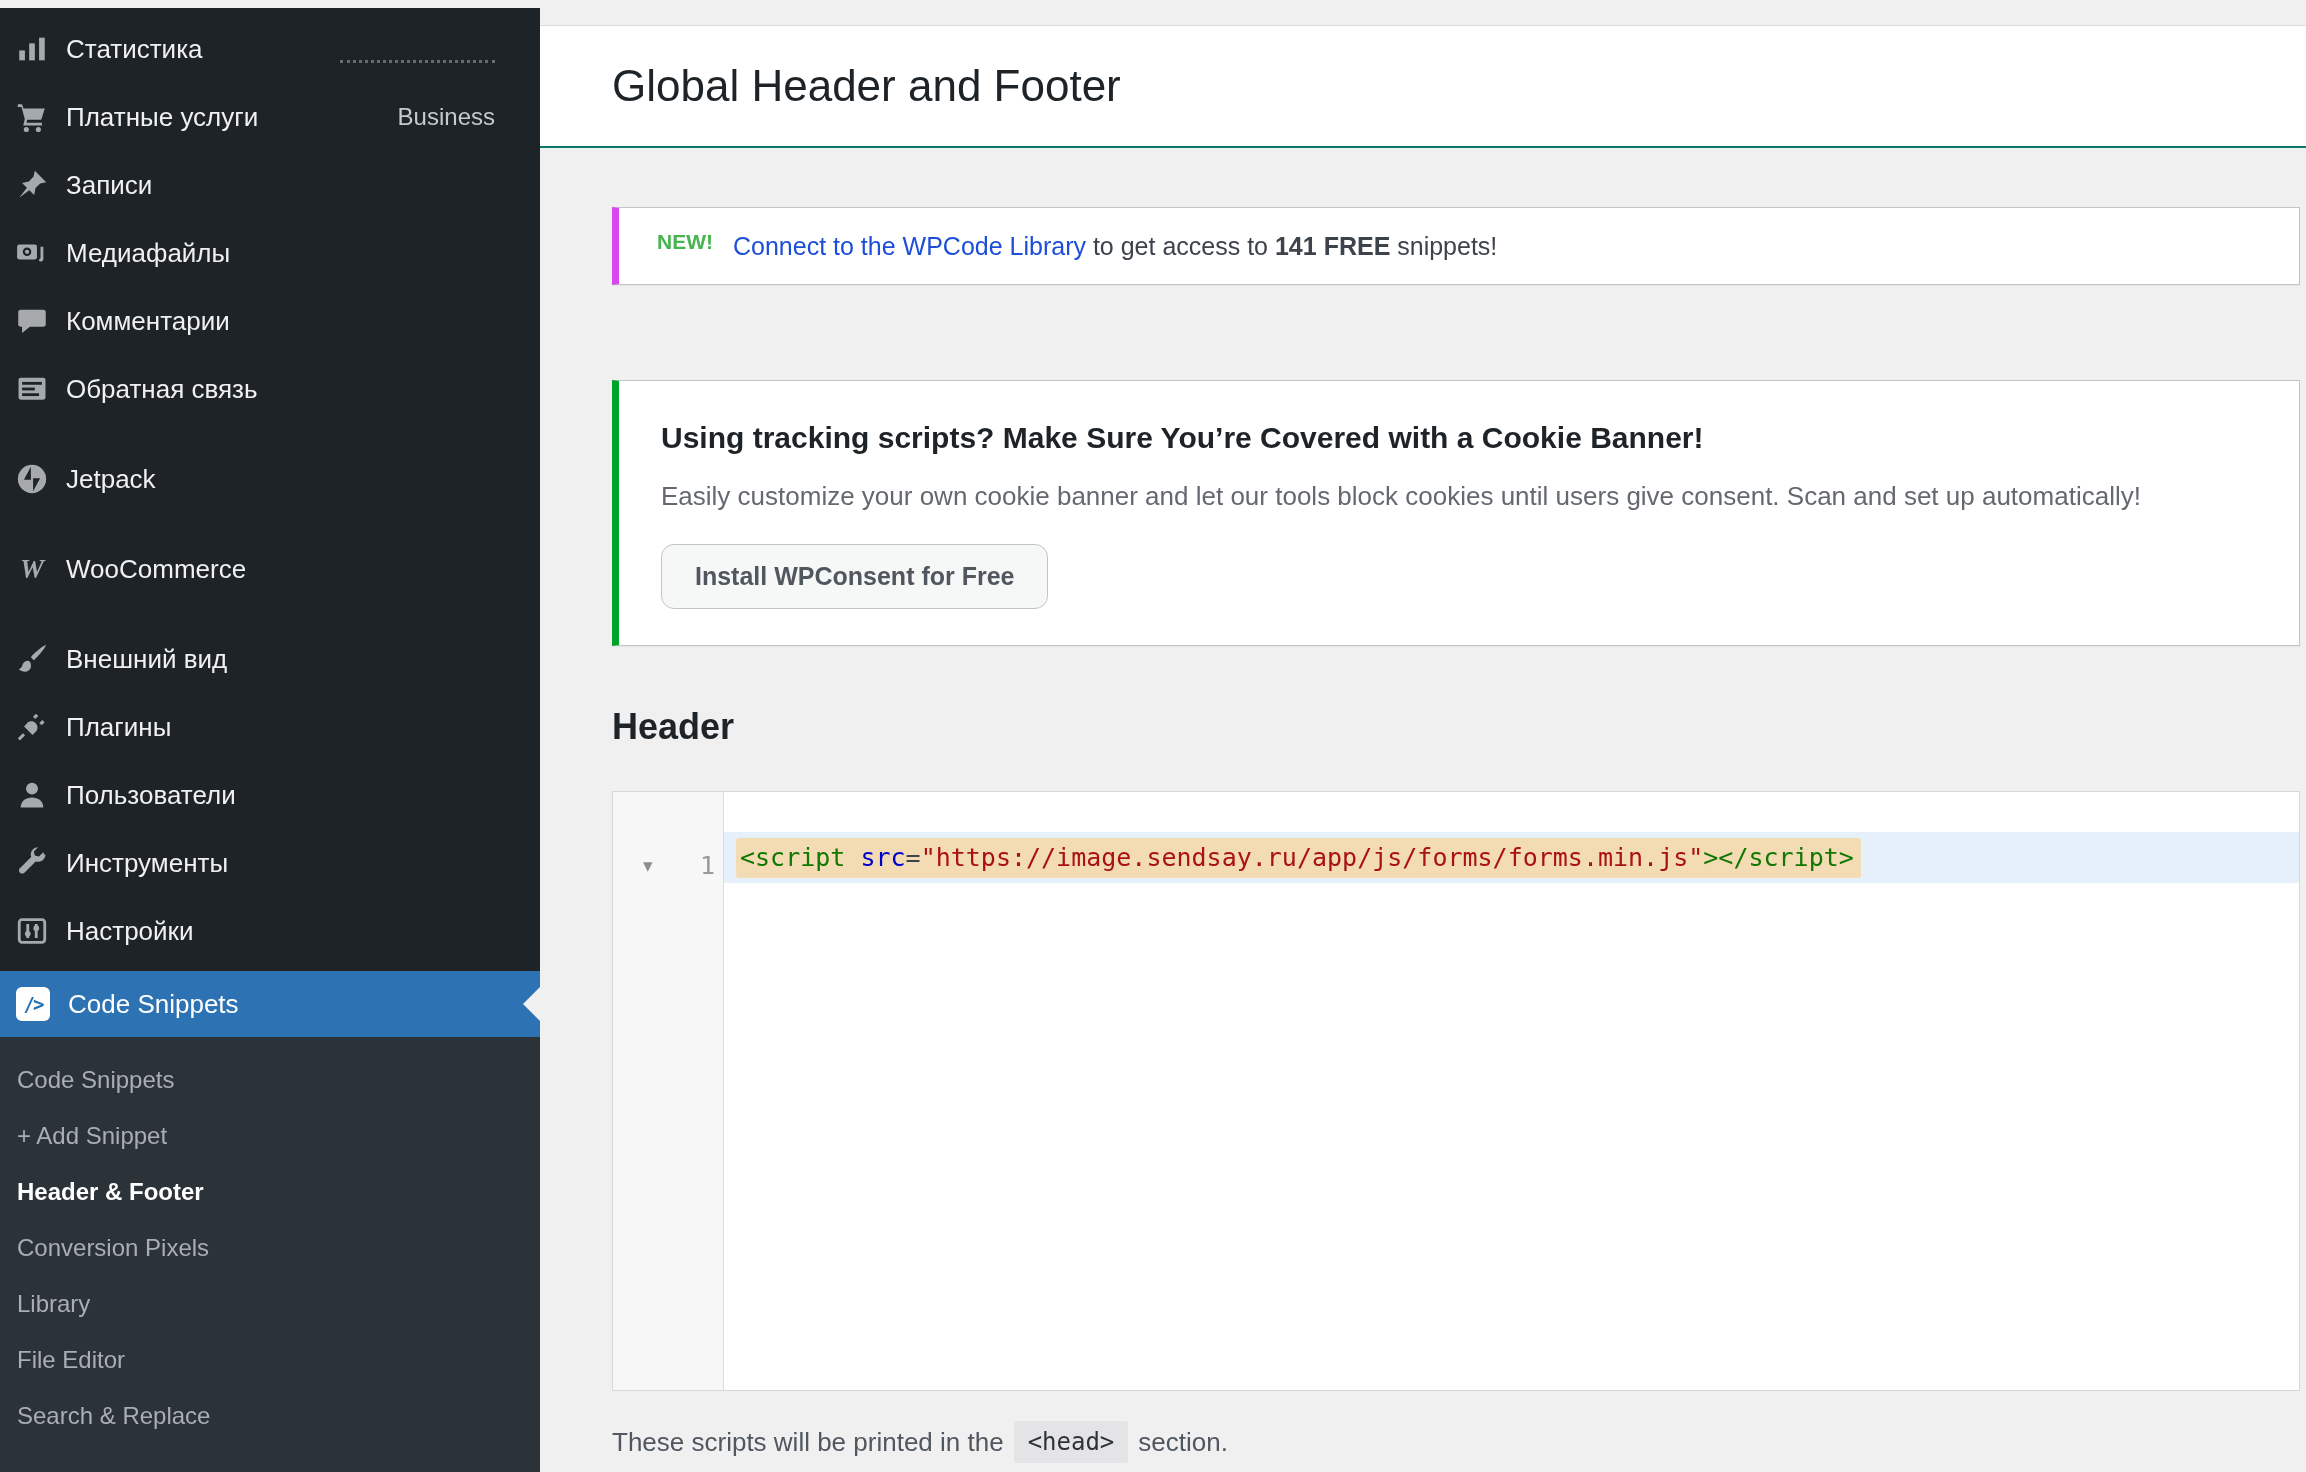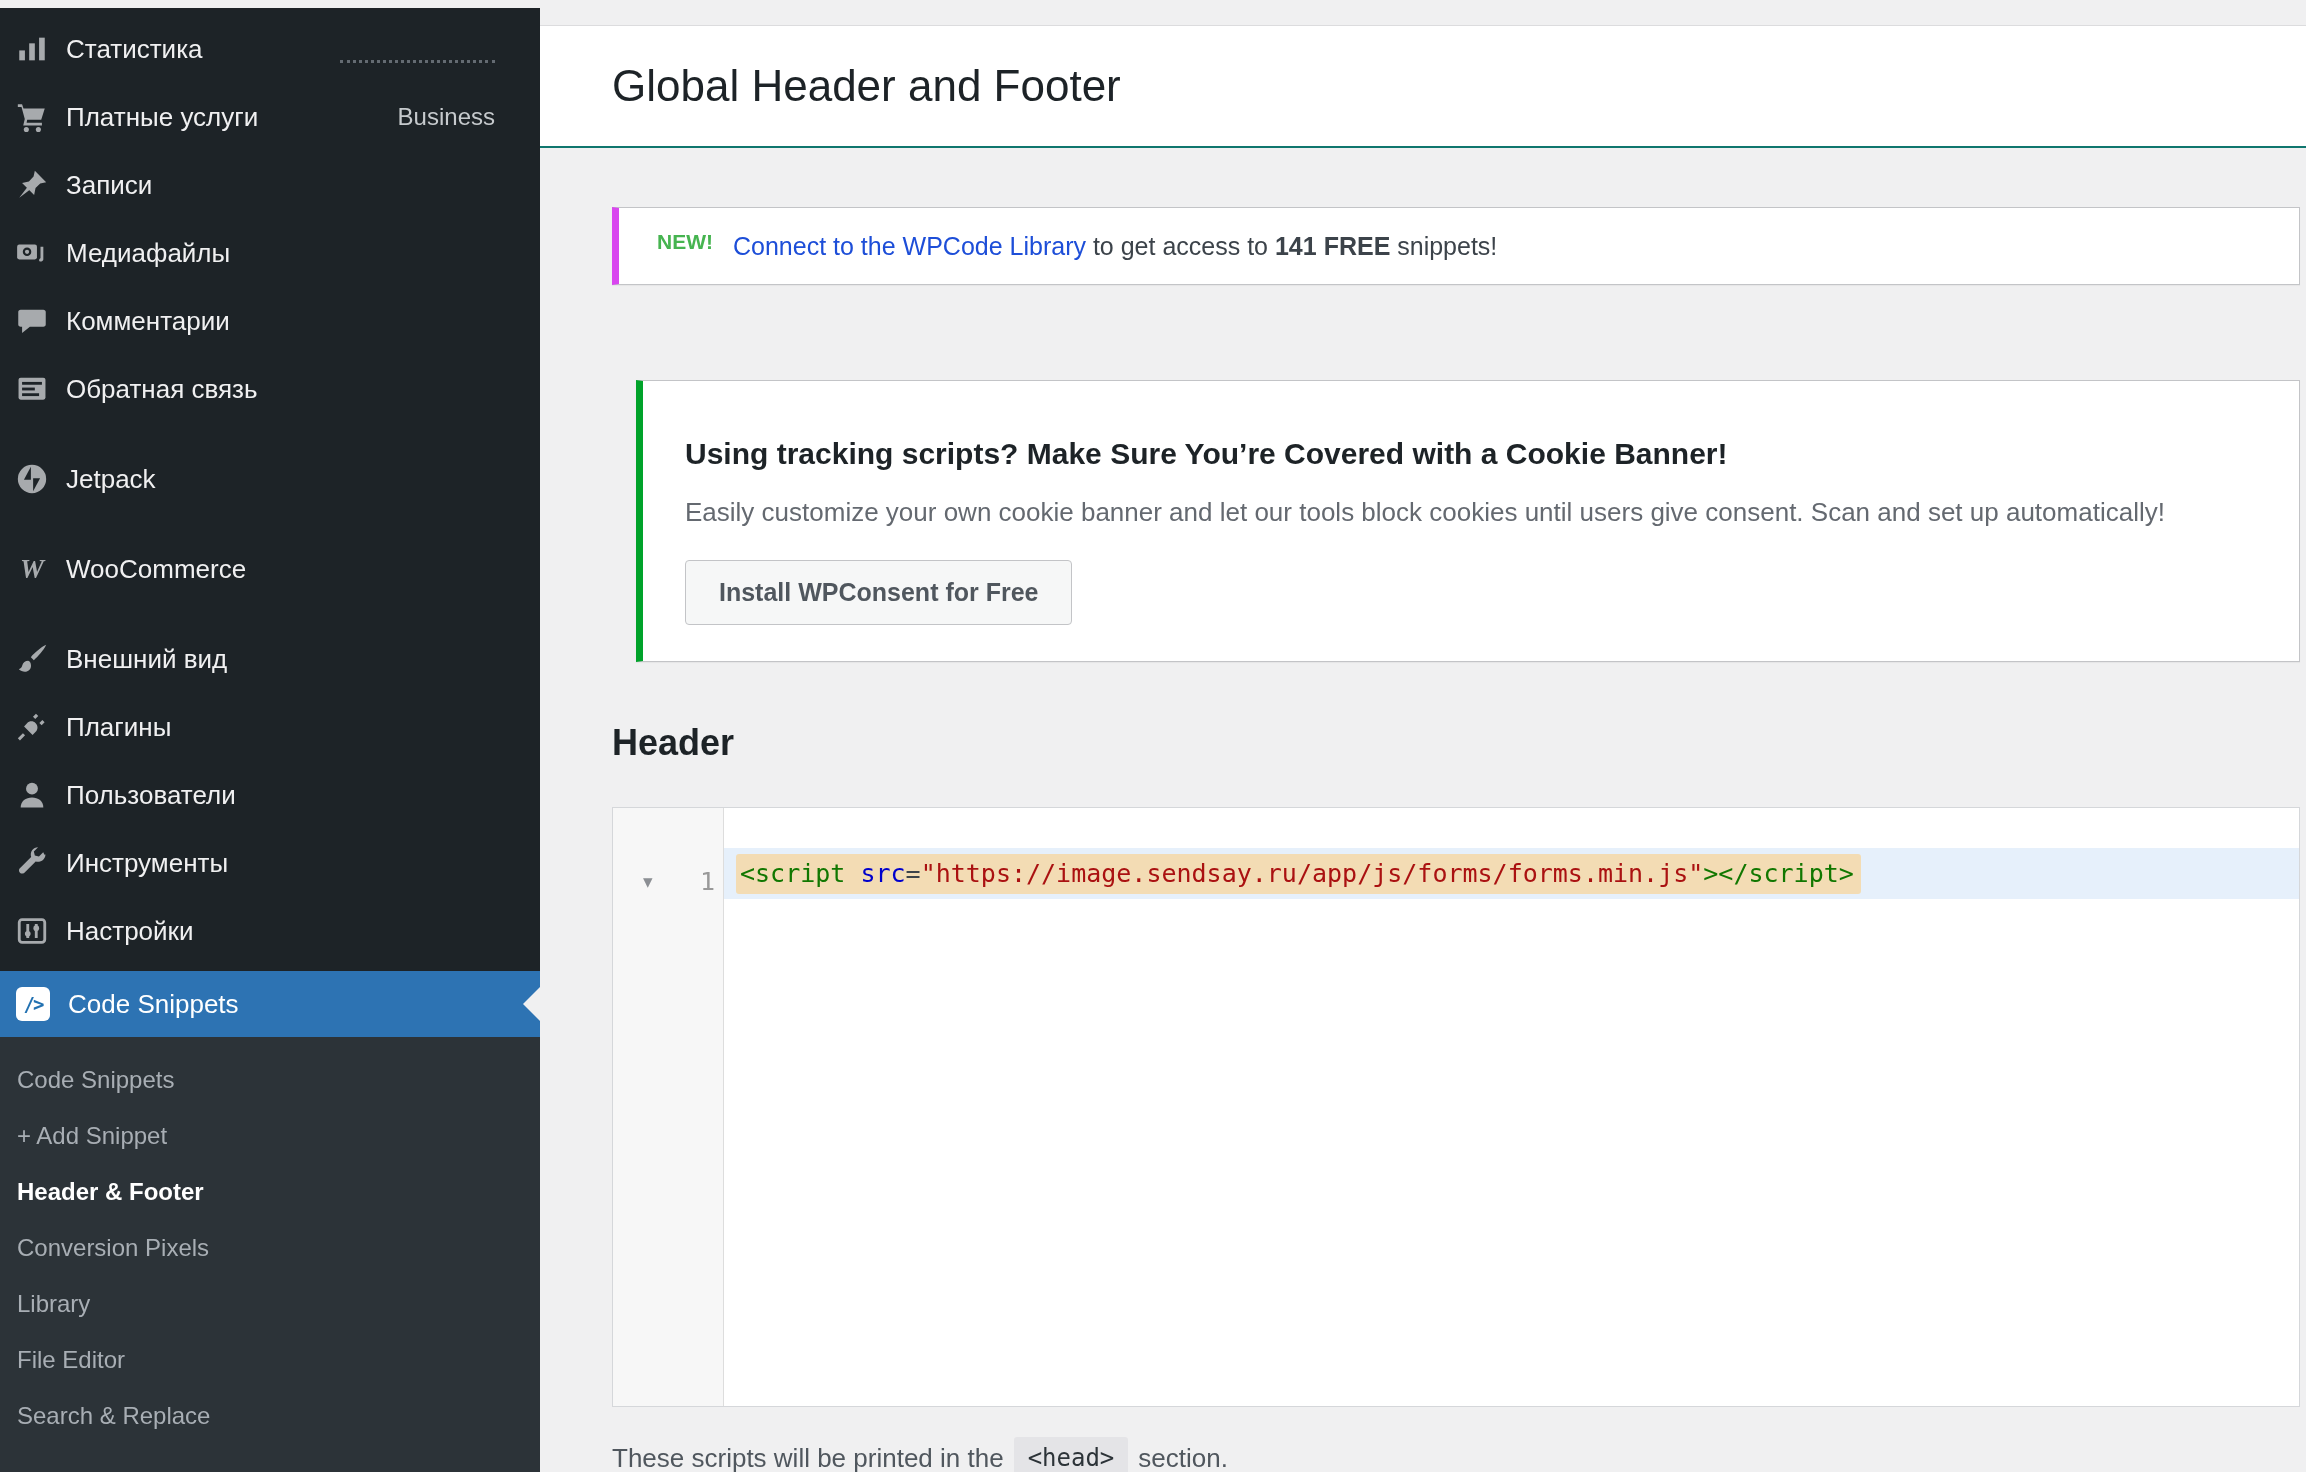--- a/index.html
+++ b/index.html
@@ -52,25 +52,25 @@
   .notice-new { margin-top:59px; height:78px; border-left:7px solid #d946ef;
                 display:flex; align-items:center; padding-left:38px; font-size:25px;
                 color:#3c434a; }
   .new-badge { color:#46b450; font-weight:bold; font-size:21px; margin-right:20px;
                position:relative; top:-4px; }
   .lib-link { color:#1d4ed8; cursor:pointer; }
   .notice-new .seg { white-space:pre; }
   .bold-seg { font-weight:bold; white-space:pre; }
 
   .notice-cookie { margin-top:95px; border-left:7px solid #00a32a;
-                   padding:56px 40px 36px 42px;margin-left:24px; }
+                   padding:40px 40px 36px 42px; }
   .cookie-title { font-size:30px; font-weight:bold; color:#1d2327; }
   .cookie-body { margin-top:26px; font-size:26px; color:#646970; }
   .cookie-btn { margin-top:32px; display:inline-block; background:#f6f7f7;
-                border:1px solid #c3c4c7; border-radius:4px; padding:17px 33px;
+                border:1px solid #c3c4c7; border-radius:13px; padding:17px 33px;
                 font-size:25px; font-weight:bold; color:#50575e; cursor:pointer;
                 font-family:"Liberation Sans", sans-serif; }
 
   .section-title { margin-top:60px; font-size:36px; font-weight:bold; color:#1d2327; }
 
   .editor { margin-top:43px; height:600px; background:#ffffff;
             border:1px solid #d5d7da; display:flex; }
   .gutter { width:111px; background:#f7f7f7; border-right:1px solid #dddddd;
             padding-top:48px; }
   .gutter-row { height:51px; display:flex; align-items:center; }

